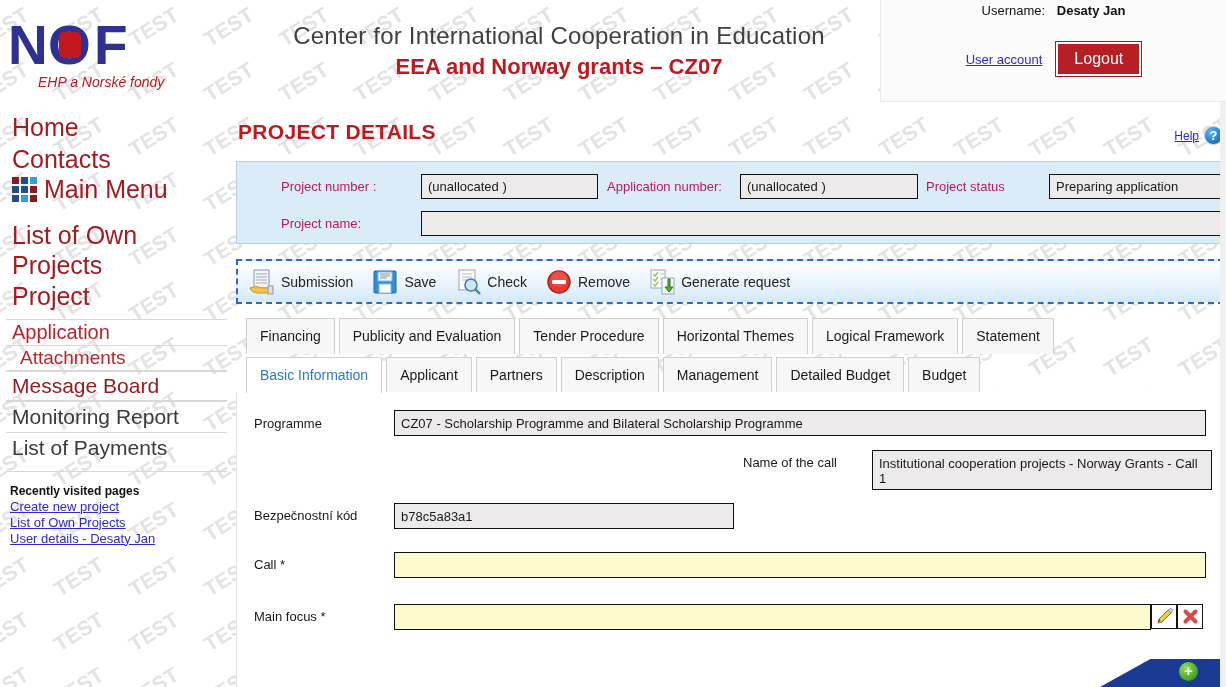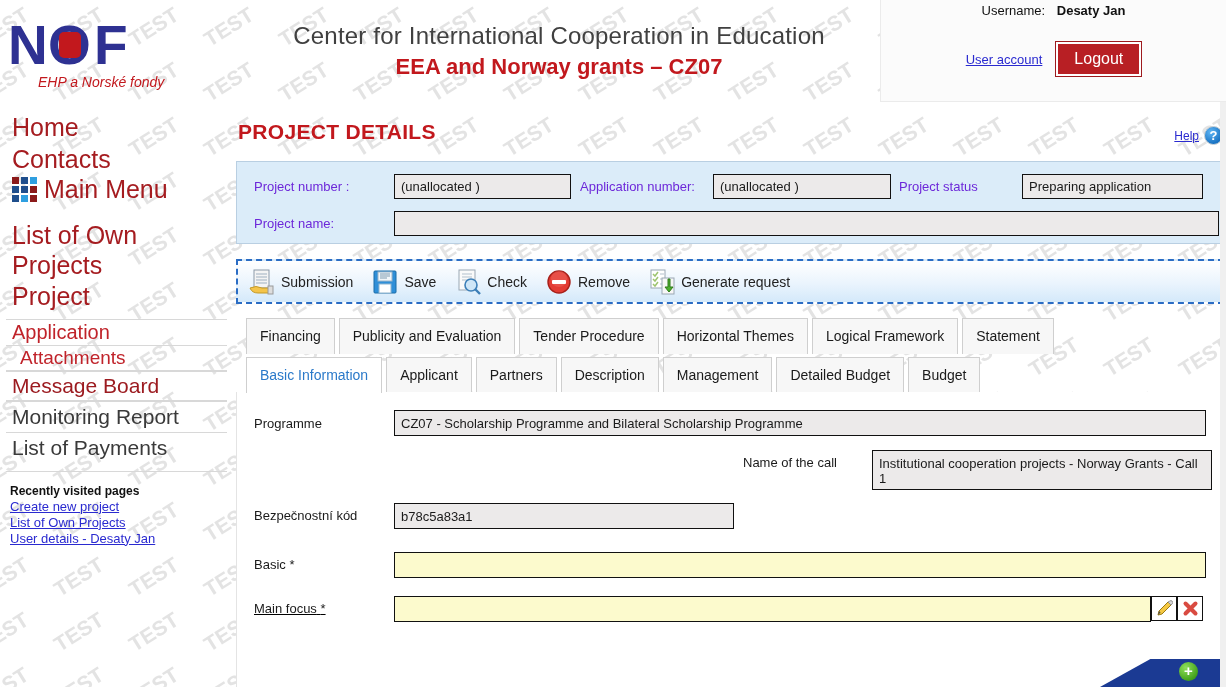--- a/index.html
+++ b/index.html
@@ -104,21 +104,21 @@
     border:1px solid #b9c6cf;
     color:#fff; font-size:13px; font-weight:bold; text-align:center; line-height:18px;
   }
 
   
   .pd-panel {
     position:absolute; left:3px; top:59px; width:988px; height:83px;
     background:#dbecf9; border:1px solid #b9cfe2;
   }
   .pd-row { position:absolute; display:flex; align-items:center; }
-  .pd-label { font-size:13px; color:#6d28d9; }
+  .pd-label { font-size:13px; color:#be185d;margin-left:27px; }
   .ro-input {
     background:#eceaea; border:1px solid #111; font-size:13px; color:#1a1a1a;
     padding:4px 6px; height:25px; display:flex; align-items:center;
   }
 
   
   .toolbar {
     position:absolute; left:3px; top:157px; width:988px; height:45px;
     border:2px dashed #2a6cc4;
     background:linear-gradient(to bottom,#ffffff 0%,#eaf4fd 55%,#d4e9fa 100%);
@@ -626,27 +626,27 @@
         <span class="finput ro2" style="width:340px;height:40px;">Institutional cooperation projects - Norway Grants - Call 1</span>
       </div>
 
       <div class="frow" style="left:17px; top:111px;">
         <span class="flabel" style="width:140px;padding-top:5px;">Bezpečnostní kód</span>
         <span class="finput ro" style="width:340px;height:26px;">b78c5a83a1</span>
       </div>
 
       <div class="frow" style="left:17px; top:160px;">
         <span class="flabel" style="width:140px;padding-top:5px;">
-          <span>Basic</span>
+          <span>Call</span>
           <span class="req">*</span>
         </span>
         <input class="finput yellow" style="width: 812px; height: 26px; outline: none;" value="">
       </div>
 
-      <div class="frow" style="left:17px; top:204px;text-decoration:underline;">
+      <div class="frow" style="left:17px; top:212px;">
         <span class="flabel" style="width:140px;padding-top:5px;">
           <span>Main focus</span>
           <span class="req">*</span>
         </span>
         <input class="finput yellow" style="width: 757px; height: 26px; outline: none;" value="">
         <span class="icon-btn">
           <svg width="17" height="17" viewBox="0 0 17 17">
             <path d="M2 15 l1 -4 l9 -9 l3 3 l-9 9 z" fill="#f5c842" stroke="#9b7a12"></path>
             <path d="M12 2 l3 3 l1.2 -1.2 a1.6 1.6 0 0 0 -2.6 -2.6 z" fill="#d7d7d7" stroke="#8f8f8f"></path>
             <path d="M2 15 l1 -4 l1.6 1.6 z" fill="#4a4a4a"></path>

